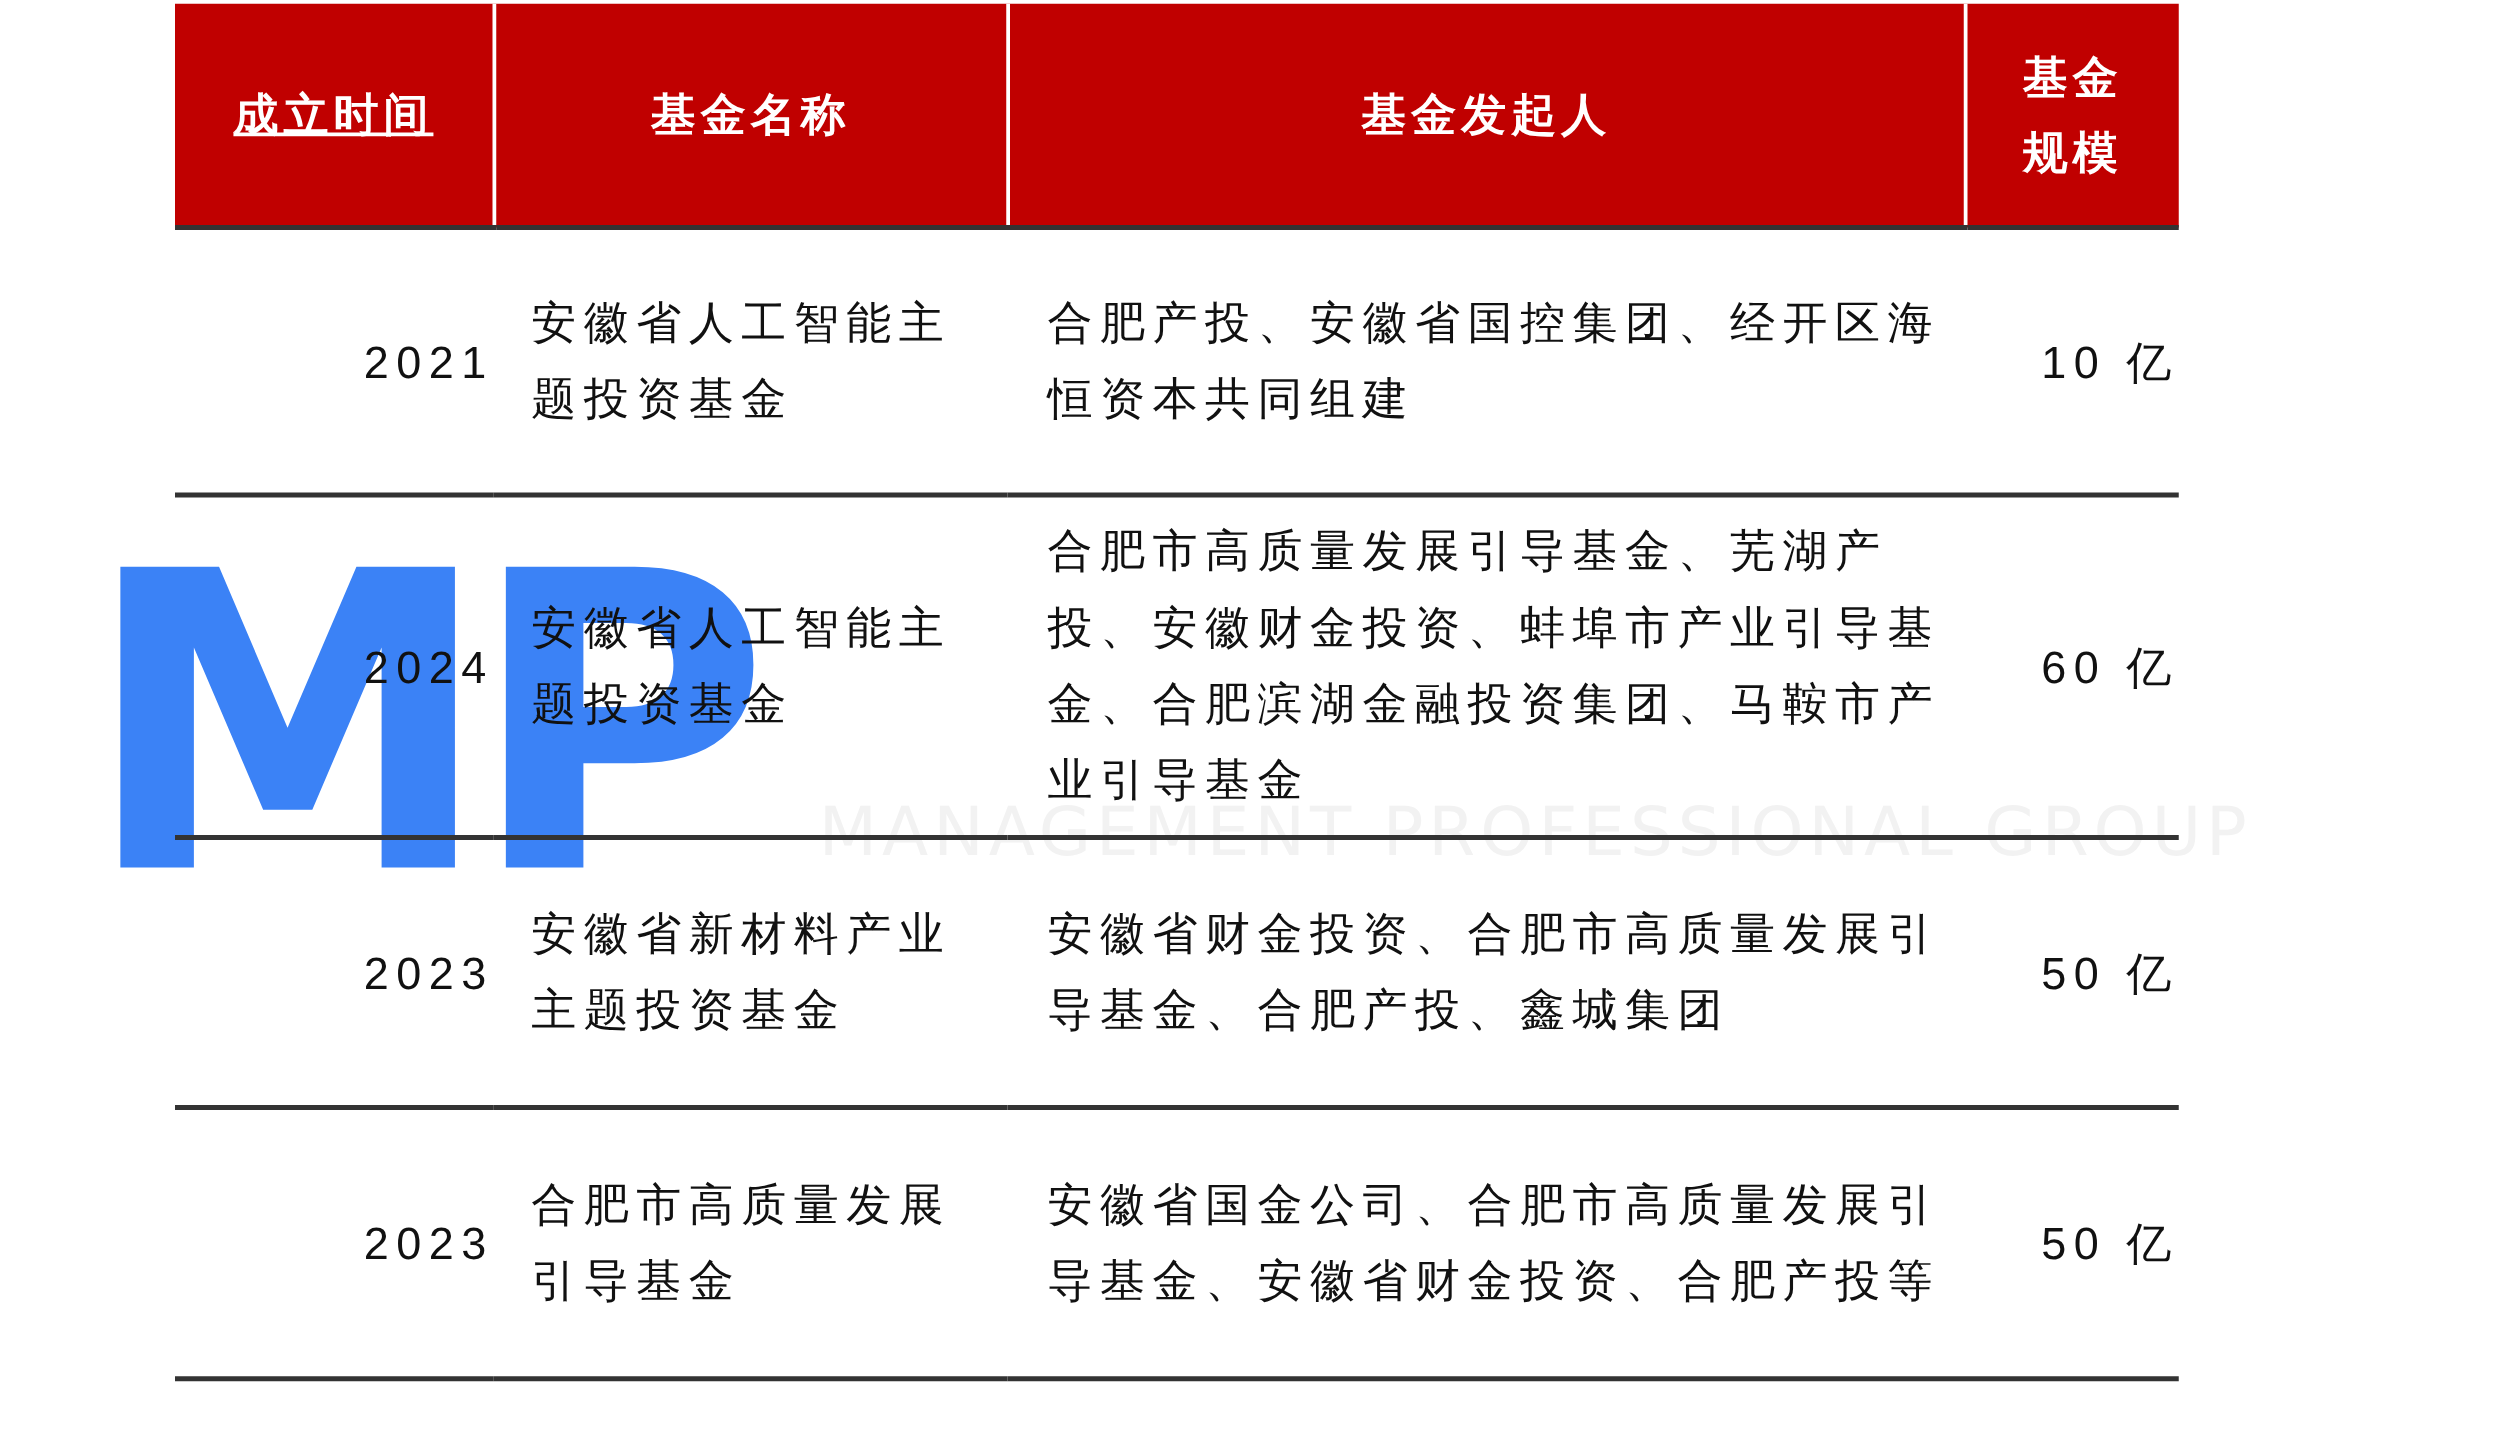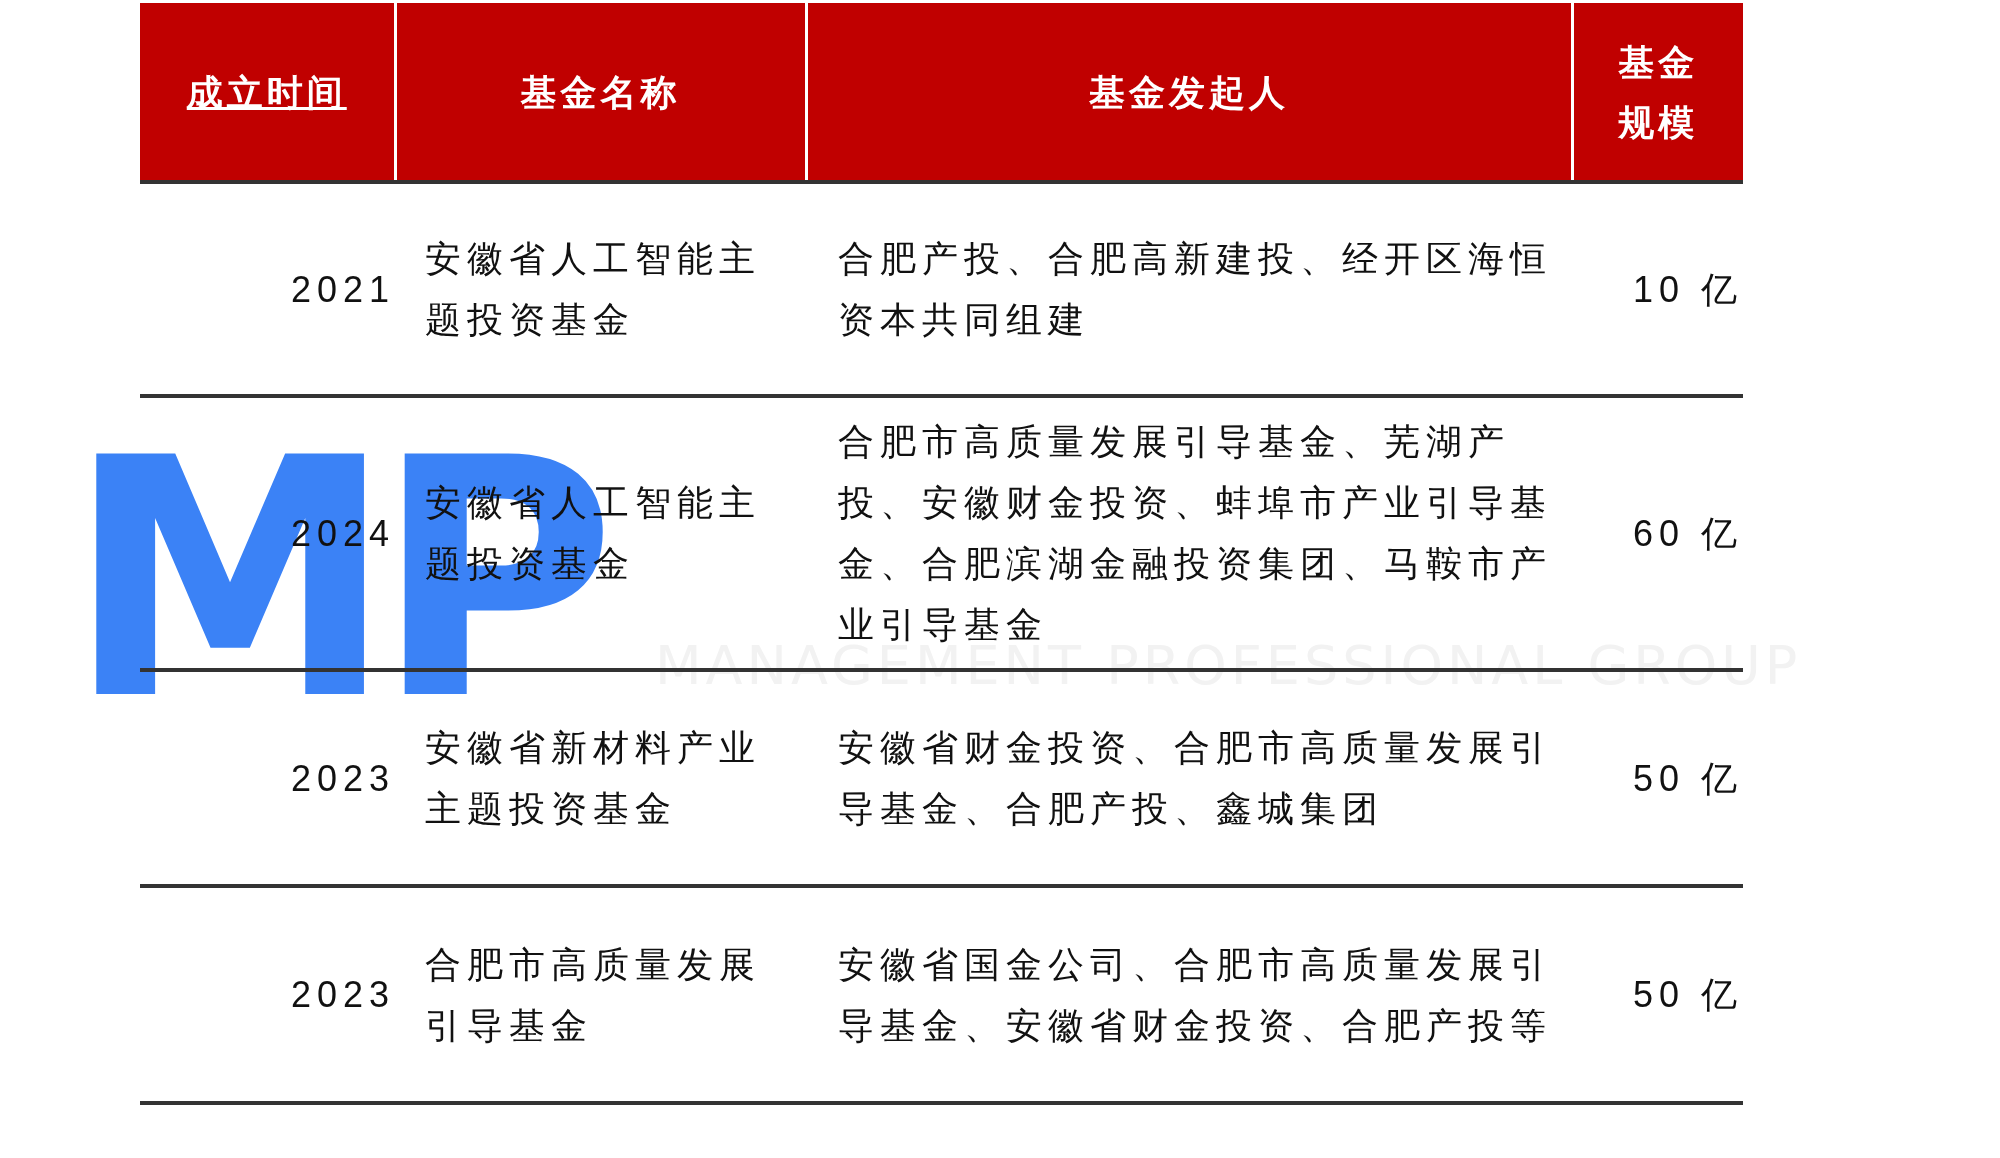--- a/index.html
+++ b/index.html
@@ -53,21 +53,21 @@
       <th>
         <div>基金</div>
         <div>规模</div>
       </th>
     </tr>
   </thead>
   <tbody>
     <tr class="r1">
       <td class="c-year">2021</td>
       <td class="c-name">安徽省人工智能主题投资基金</td>
-      <td class="c-sponsor">合肥产投、合肥高新建投、经开区海恒资本共同组建</td>
+      <td class="c-sponsor">合肥产投、安徽省国控集团、经开区海恒资本共同组建</td>
       <td class="c-size">10 亿</td>
     </tr>
     <tr class="r2">
       <td class="c-year">2024</td>
       <td class="c-name">安徽省人工智能主题投资基金</td>
       <td class="c-sponsor">合肥市高质量发展引导基金、芜湖产投、安徽财金投资、蚌埠市产业引导基金、合肥滨湖金融投资集团、马鞍市产业引导基金</td>
       <td class="c-size">60 亿</td>
     </tr>
     <tr class="r3">
       <td class="c-year">2023</td>

